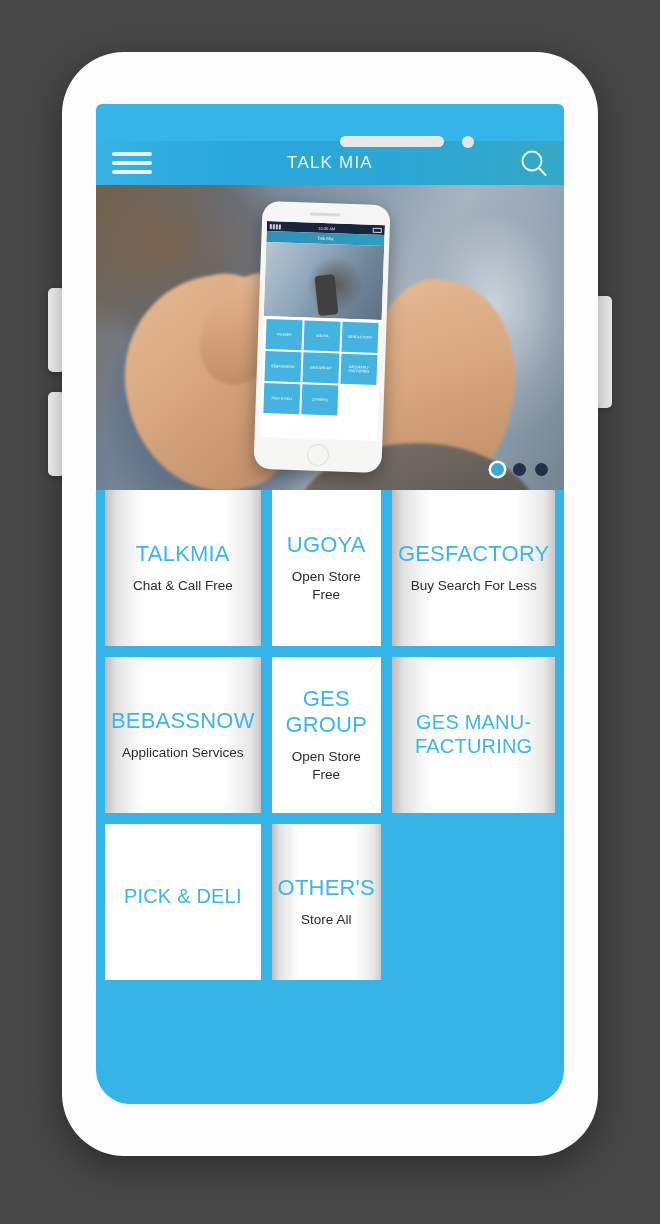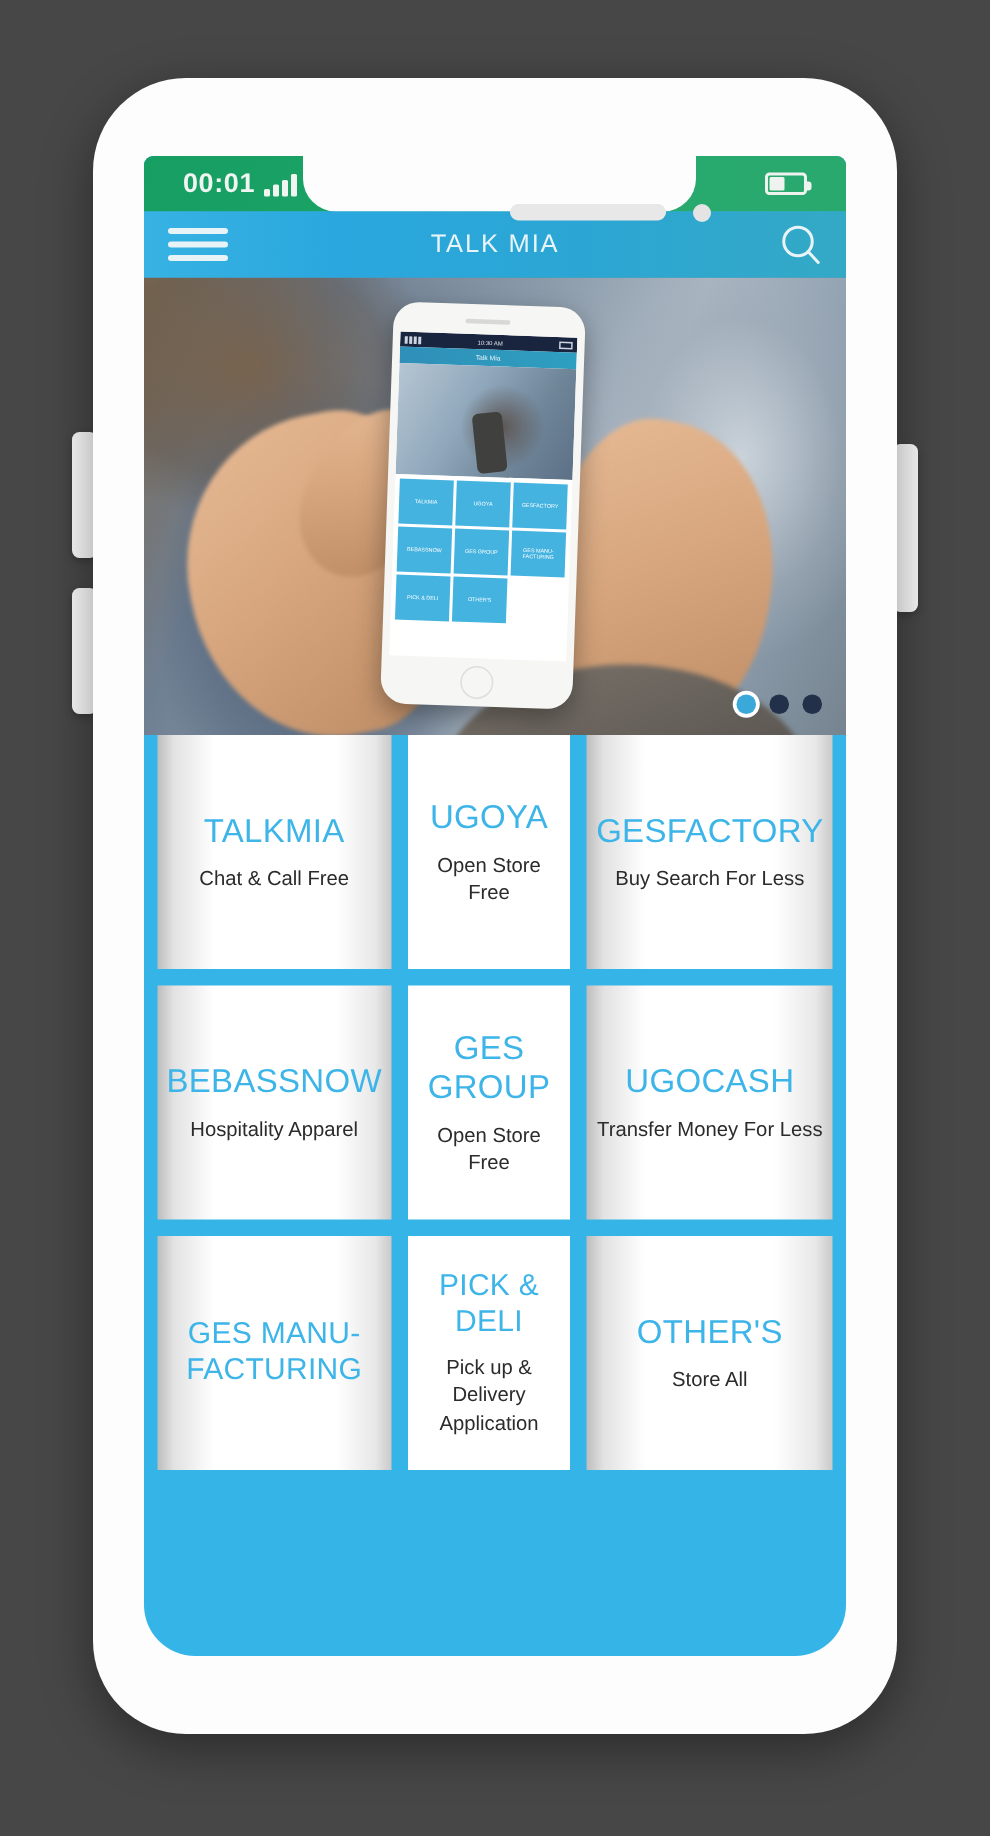--- a/index.html
+++ b/index.html
@@ -418,35 +418,20 @@
   <div class="side-btn left" id="vol-down"></div>
   <div class="side-btn right" id="power"></div>
 
   <div id="phone">
 
     <div id="earpiece"></div>
     <div id="camera"></div>
 
     <div id="screen">
 
-      <div id="statusbar">
-        <div id="status-left">
-          <span id="clock">00:01</span>
-          <span id="signal">
-            <i></i>
-              <i></i>
-              <i></i>
-              <i></i>
-          </span>
-        </div>
-        <div id="battery">
-          <div id="battery-fill" style="width: 40%;"></div>
-        </div>
-        <div id="notch-cut"></div>
-      </div>
 
       <div id="appbar">
         <div id="hamburger">
           <span></span>
             <span></span>
             <span></span>
         </div>
         <div id="appbar-title">TALK MIA</div>
         <div id="search-icon">
           <svg viewBox="0 0 32 32" width="32" height="32" aria-hidden="true">
@@ -510,36 +495,31 @@
           <div class="tile">
             <div class="tile-title">UGOYA</div>
             <div class="tile-sub">Open Store Free</div>
           </div>
           <div class="tile shaded">
             <div class="tile-title">GESFACTORY</div>
             <div class="tile-sub">Buy Search For Less</div>
           </div>
           <div class="tile shaded">
             <div class="tile-title">BEBASSNOW</div>
-            <div class="tile-sub">Hospitality Apparel</div>
+            <div class="tile-sub">Application Services</div>
           </div>
           <div class="tile">
             <div class="tile-title">GES GROUP</div>
             <div class="tile-sub">Open Store Free</div>
           </div>
           <div class="tile shaded">
-            <div class="tile-title">UGOCASH</div>
-            <div class="tile-sub">Transfer Money For Less</div>
-          </div>
-          <div class="tile shaded">
             <div class="tile-title small tall">GES MANU-FACTURING</div>
           </div>
           <div class="tile">
             <div class="tile-title small">PICK &amp; DELI</div>
-            <div class="tile-sub">Pick up &amp; Delivery Application</div>
           </div>
           <div class="tile shaded">
             <div class="tile-title">OTHER'S</div>
             <div class="tile-sub">Store All</div>
           </div>
         </div>
 
     </div>
   </div>
 </div>

